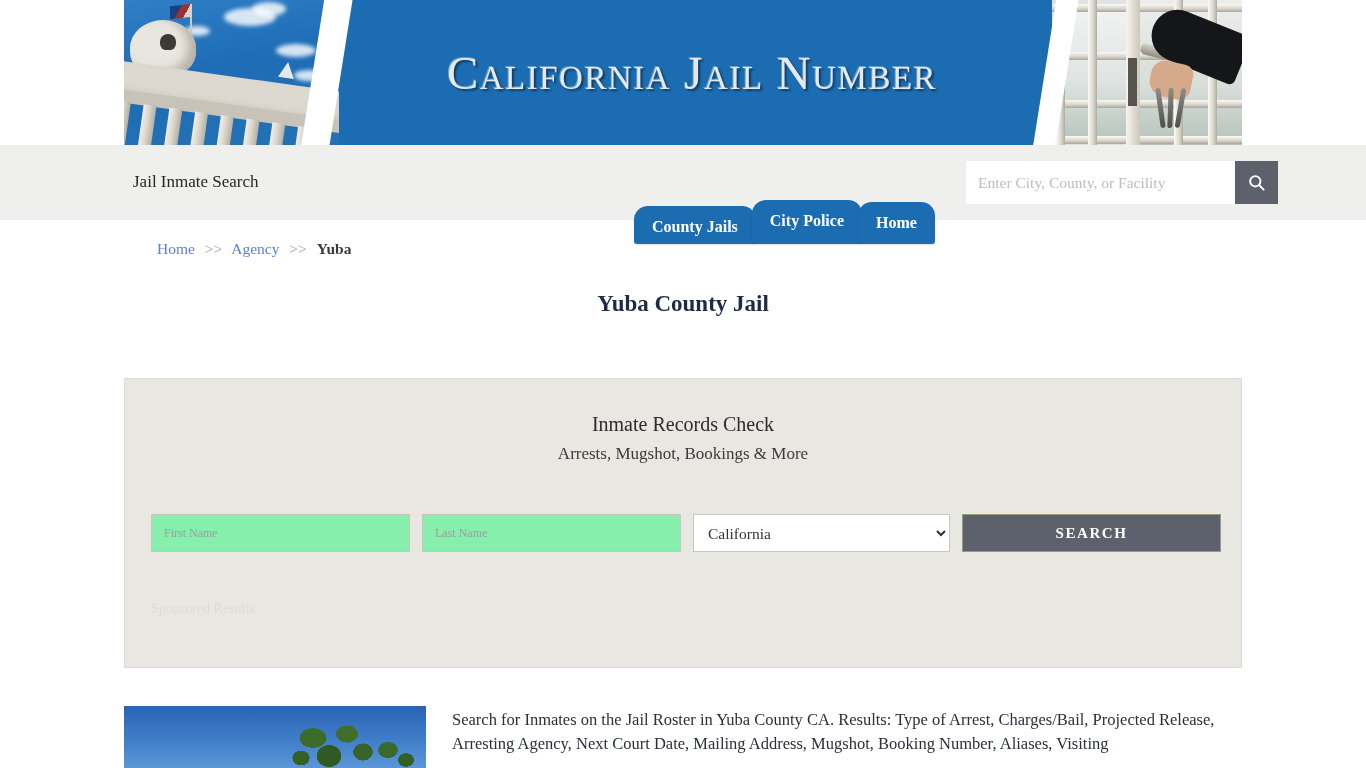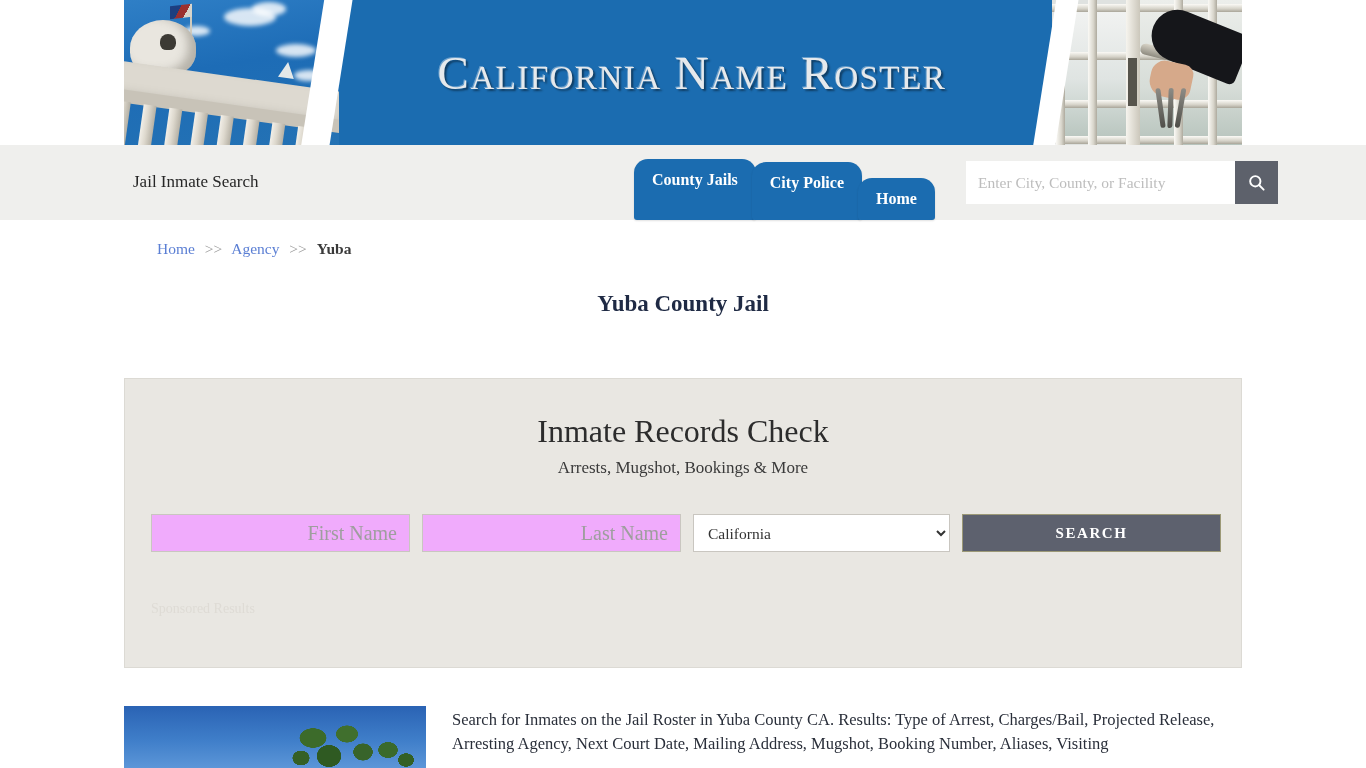--- a/index.html
+++ b/index.html
@@ -214,22 +214,22 @@
     font-weight: bold;
     font-family: "Liberation Serif", serif;
     border-radius: 14px 14px 3px 3px;
     padding: 12px 18px 11px 18px;
     margin-right: -4px;
     cursor: pointer;
     position: relative;
     box-shadow: 0 1px 2px rgba(0,0,0,0.12);
     white-space: nowrap;
   }
-  .navtab:nth-child(1) { height: 61px; }
-  .navtab:nth-child(2) { height: 58px; z-index: 2; }
+  .navtab:nth-child(1) { height: 38px; }
+  .navtab:nth-child(2) { height: 44px; z-index: 2; margin-top: 41px; }
   .navtab:nth-child(3) { height: 42px; z-index: 3; }
   .searchwrap {
     position: absolute; left: 966px; top: 161px;
     display: flex; height: 43px;
   }
   .searchwrap input {
     width: 269px; height: 43px;
     border: none;
     background: #ffffff;
     padding: 0 12px;
@@ -271,45 +271,44 @@
   
   .panel {
     position: absolute; left: 124px; top: 378px;
     width: 1118px; height: 290px;
     background: #e9e7e2;
     border: 1px solid #dcdad4;
   }
   .panel-h1 {
     margin-top: 34px;
     text-align: center;
-    font-size: 32px;
+    font-size: 20px;
     color: #2c2c2c;
     font-family: "Liberation Serif", serif;
   }
   .panel-h2 {
     margin-top: 8px;
     text-align: center;
     font-size: 17px;
     color: #3a3a3a;
     font-family: "Liberation Serif", serif;
   }
   .formrow {
     position: absolute; left: 26px; top: 135px;
     display: flex; gap: 12px;
   }
   .formrow input[type=text] {
     width: 259px; height: 38px;
     border: 1px solid #c9c6c0;
-    background: #f0abfc;
+    background: #86efac;
     padding: 0 12px;
-    font-size: 20px;
+    font-size: 12px;
     color: #444;
     font-family: "Liberation Serif", serif;
     outline: none;
-    text-align: right;
   }
   .formrow input::placeholder { color: #9e9e9e; }
   .formrow select {
     width: 257px; height: 38px;
     border: 1px solid #c9c6c0;
     background: #fff;
     padding: 0 10px;
     font-size: 15.5px;
     color: #333;
     font-family: "Liberation Serif", serif;
@@ -394,21 +393,21 @@
       <div class="col" style="left:134px"></div>
       <div class="col" style="left:160px"></div>
       <div class="col" style="left:186px"></div>
     </div>
   </div>
 
   <div class="banner-slash"></div>
   <div class="banner-slash2"></div>
 
   <div class="banner-title">
-    <span>California Name Roster</span>
+    <span>California Jail Number</span>
   </div>
 
   <div class="banner-right">
     <div class="cell-corridor"></div>
     <div class="cell-wall"></div>
     <div class="bar-h" style="top:4px"></div>
     <div class="bar-h" style="top:52px"></div>
     <div class="bar-h" style="top:100px"></div>
     <div class="bar-h" style="top:136px"></div>
     <div class="bar-v" style="left:4px"></div>

